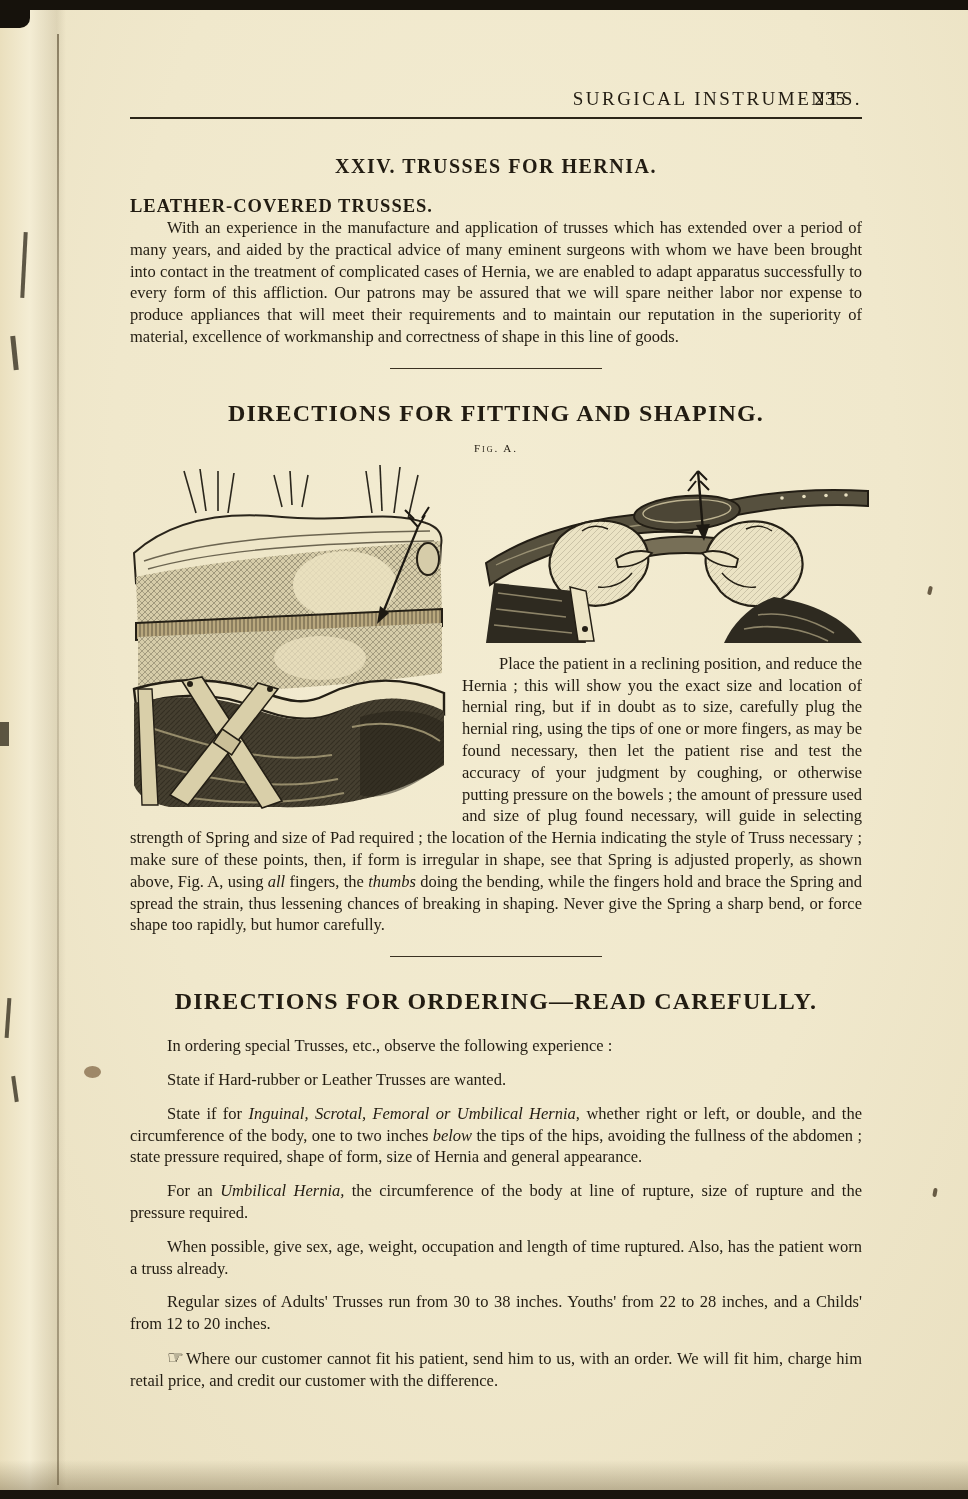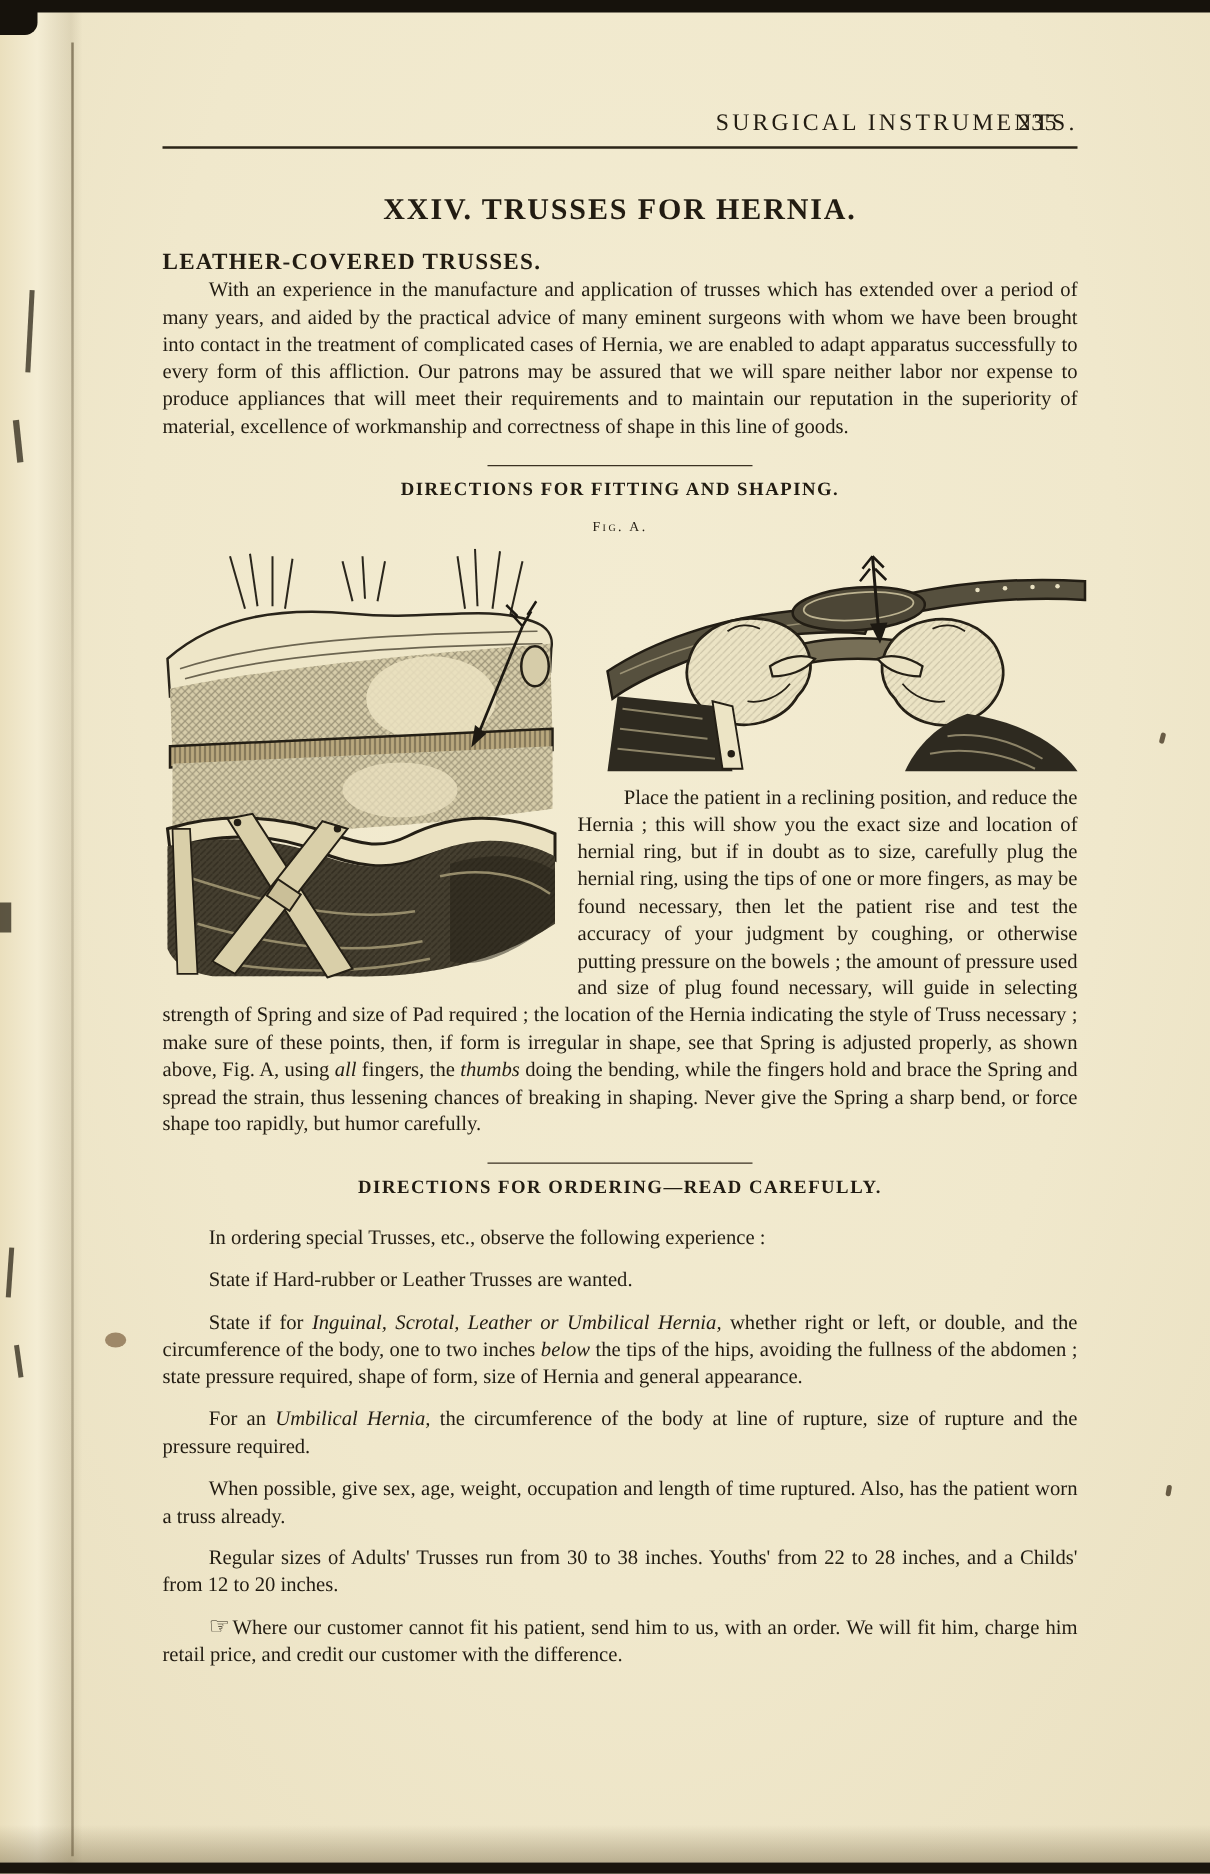--- a/index.html
+++ b/index.html
@@ -31,30 +31,30 @@
   .tick{position:absolute;width:4px;height:9px;background:#473a24;border-radius:2px;opacity:.8;}
   .tick.t1{left:928px;top:586px;transform:rotate(14deg);}
   .tick.t2{left:933px;top:1188px;transform:rotate(10deg);}
 
   
   .content{position:absolute;left:130px;top:88px;width:732px;}
   .running-head{position:relative;text-align:right;font-size:19px;letter-spacing:2.5px;line-height:22px;}
   .page-number{position:absolute;right:16px;top:0;letter-spacing:1px;}
   .head-rule{border:none;border-top:2px solid #2b2518;margin:7px 0 0 0;}
 
-  .main-title{margin:36px 0 0 0;text-align:center;font-size:24px;font-weight:bold;letter-spacing:1.5px;}
+  .main-title{margin:36px 0 0 0;text-align:center;font-size:20px;font-weight:bold;letter-spacing:1.5px;}
   .sub-title{margin:18px 0 0 0;font-size:18.5px;font-weight:bold;letter-spacing:1px;}
 
   p{margin:0;font-size:16.5px;line-height:21.8px;text-align:justify;}
   .indent{text-indent:37px;}
   .intro{}
 
   .divider{width:212px;border:none;border-top:1.6px solid #3a3122;margin:20px auto 0 auto;}
 
-  .section-heading{margin:11px 0 0 0;text-align:center;font-size:15px;font-weight:bold;letter-spacing:1.2px;}
+  .section-heading{margin:31px 0 0 0;text-align:center;font-size:24px;font-weight:bold;letter-spacing:1.2px;}
   .fig-label{margin:15px 0 0 0;text-align:center;font-size:11px;font-variant:small-caps;letter-spacing:2px;}
 
   .fig-area{margin-top:11px;}
   .fig-torso{float:left;width:318px;height:344px;margin:0 14px 4px 0;}
   .fig-hands{float:right;width:388px;height:180px;margin:0 -8px 8px 10px;}
   .wrap-para{text-indent:37px;}
   .clear{clear:both;}
 
   .ordering-p{margin-top:12px;}
   .manicule{font-size:19px;letter-spacing:2px;}
@@ -229,21 +229,21 @@
       <div class="clear"></div>
     </div>
 
     <hr class="divider">
 
     <h3 class="section-heading">DIRECTIONS FOR ORDERING—READ CAREFULLY.</h3>
 
     <p class="ordering-p indent" style="margin-top:20px;">In ordering special Trusses, etc., observe the following experience :</p>
     <p class="ordering-p indent">State if Hard-rubber or Leather Trusses are wanted.</p>
 
-    <p class="ordering-p indent"><span>State if for </span><em>Inguinal, Scrotal, Leather or Umbilical Hernia,</em><span> whether right or left, or double, and the circumference of the body, one to two inches </span><em>below</em><span> the tips of the hips, avoiding the fullness of the abdomen ; state pressure required, shape of form, size of Hernia and general appearance.</span></p>
+    <p class="ordering-p indent"><span>State if for </span><em>Inguinal, Scrotal, Femoral or Umbilical Hernia,</em><span> whether right or left, or double, and the circumference of the body, one to two inches </span><em>below</em><span> the tips of the hips, avoiding the fullness of the abdomen ; state pressure required, shape of form, size of Hernia and general appearance.</span></p>
 
     <p class="ordering-p indent"><span>For an </span><em>Umbilical Hernia,</em><span> the circumference of the body at line of rupture, size of rupture and the pressure required.</span></p>
 
     <p class="ordering-p indent">When possible, give sex, age, weight, occupation and length of time ruptured.  Also, has the patient worn a truss already.</p>
     <p class="ordering-p indent">Regular sizes of Adults' Trusses run from 30 to 38 inches.  Youths' from 22 to 28 inches, and a Childs' from 12 to 20 inches.</p>
 
     <p class="ordering-p indent"><span class="manicule">☞</span><span>Where our customer cannot fit his patient, send him to us, with an order.  We will fit him, charge him retail price, and credit our customer with the difference.</span></p>
 
   </div>
 </div>

